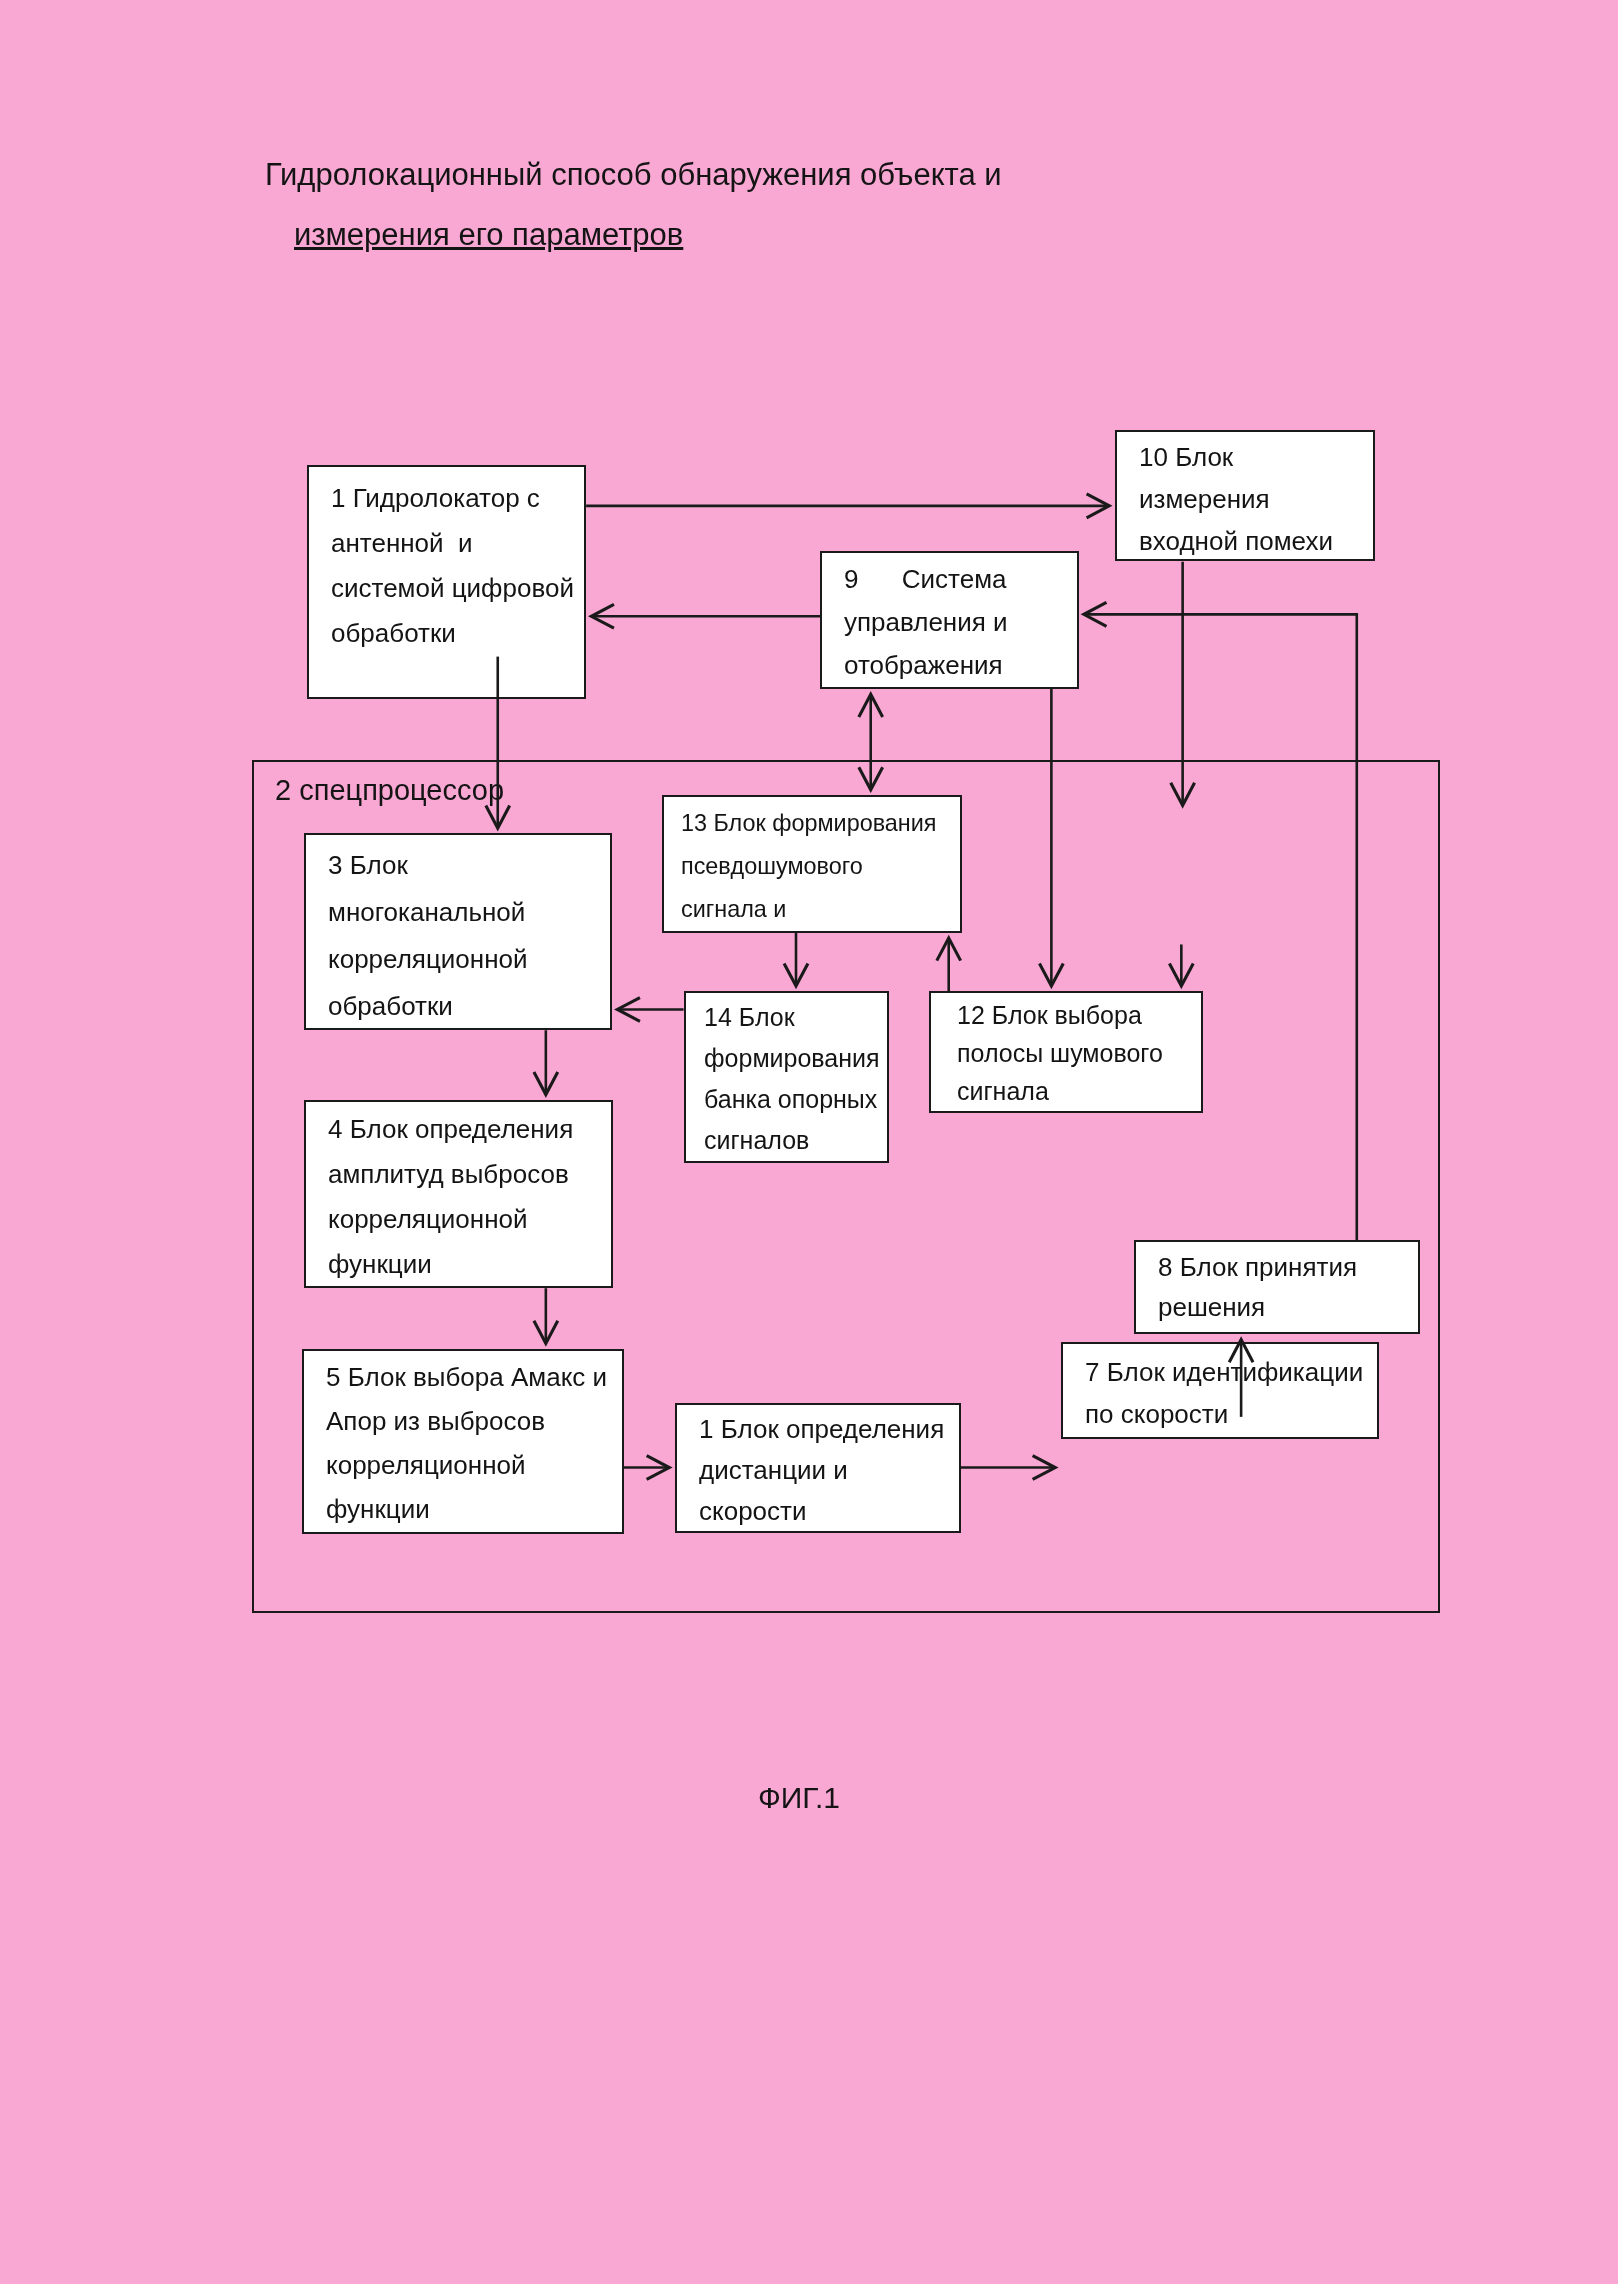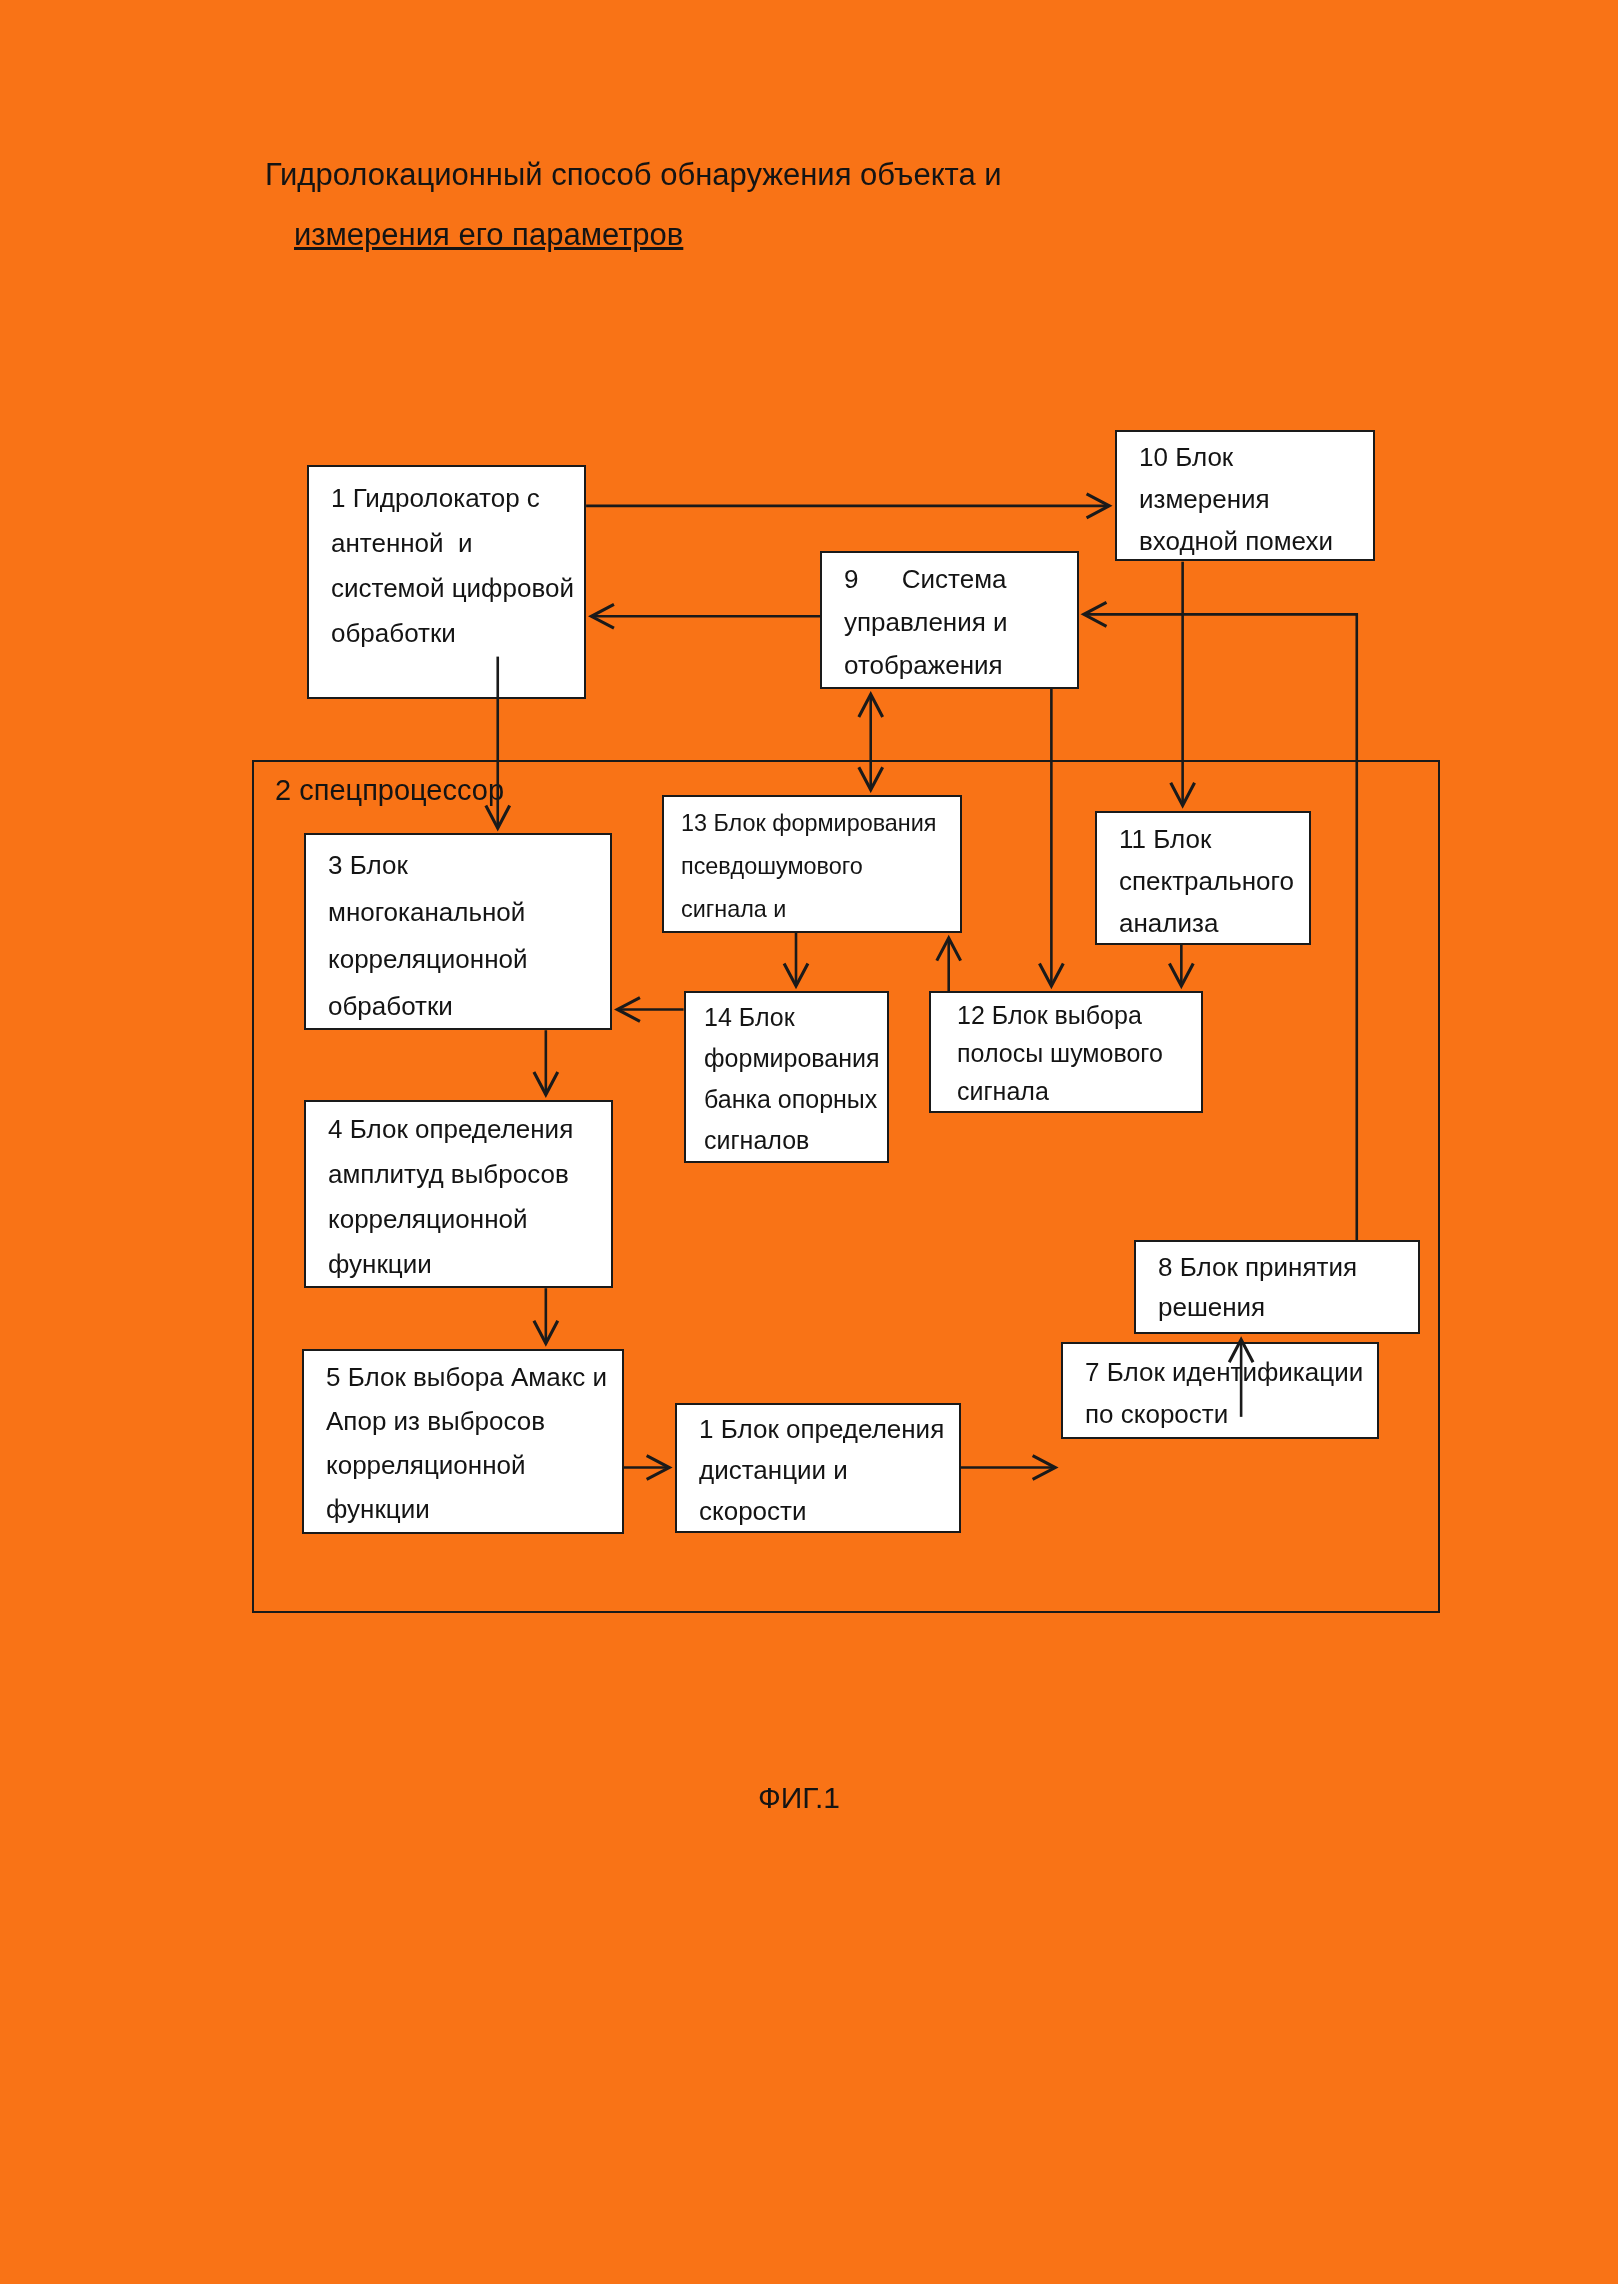--- a/index.html
+++ b/index.html
@@ -4,21 +4,21 @@
 <style>
   html, body {
     margin: 0;
     padding: 0;
     background: #ffffff;
   }
   .page {
     position: relative;
     width: 1618px;
     height: 2284px;
-    background: #f97316;
+    background: #f9a8d4;
     font-family: "Liberation Sans", sans-serif;
     color: #141414;
     overflow: hidden;
   }
   .title-line {
     position: absolute;
     font-size: 31px;
     line-height: 36px;
     color: #141414;
     white-space: pre;
@@ -109,25 +109,20 @@
 корреляционной
 обработки</div>
   </div>
 
   <div class="blk" style="left:662px; top:795px; width:300px; height:138px; font-size:23.4px; line-height:43px; padding-top:5.2px; padding-left:17px;">
     <div class="blk-text">13 Блок формирования
 псевдошумового сигнала и
 коэффициента корреляции</div>
   </div>
 
-  <div class="blk" style="left:1095px; top:811px; width:216px; height:134px; line-height:42px; padding-top:5.2px;">
-    <div class="blk-text">11 Блок
-спектрального
-анализа</div>
-  </div>
 
   <div class="blk" style="left:684px; top:991px; width:205px; height:172px; font-size:25px; line-height:41px; padding-top:3.9px; padding-left:18px;">
     <div class="blk-text">14 Блок
 формирования
 банка опорных
 сигналов</div>
   </div>
 
   <div class="blk" style="left:929px; top:991px; width:274px; height:122px; font-size:25px; line-height:38px; padding-top:2.6px; padding-left:26px;">
     <div class="blk-text">12 Блок выбора

